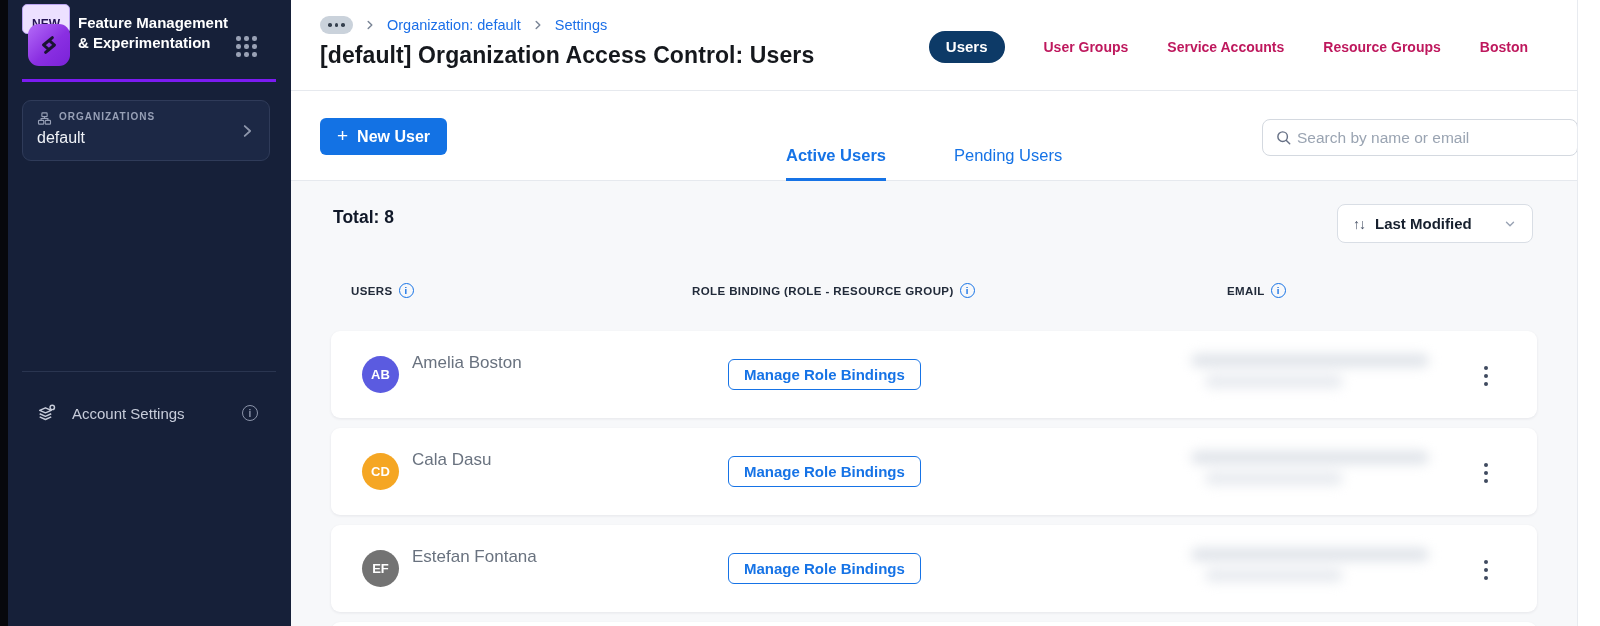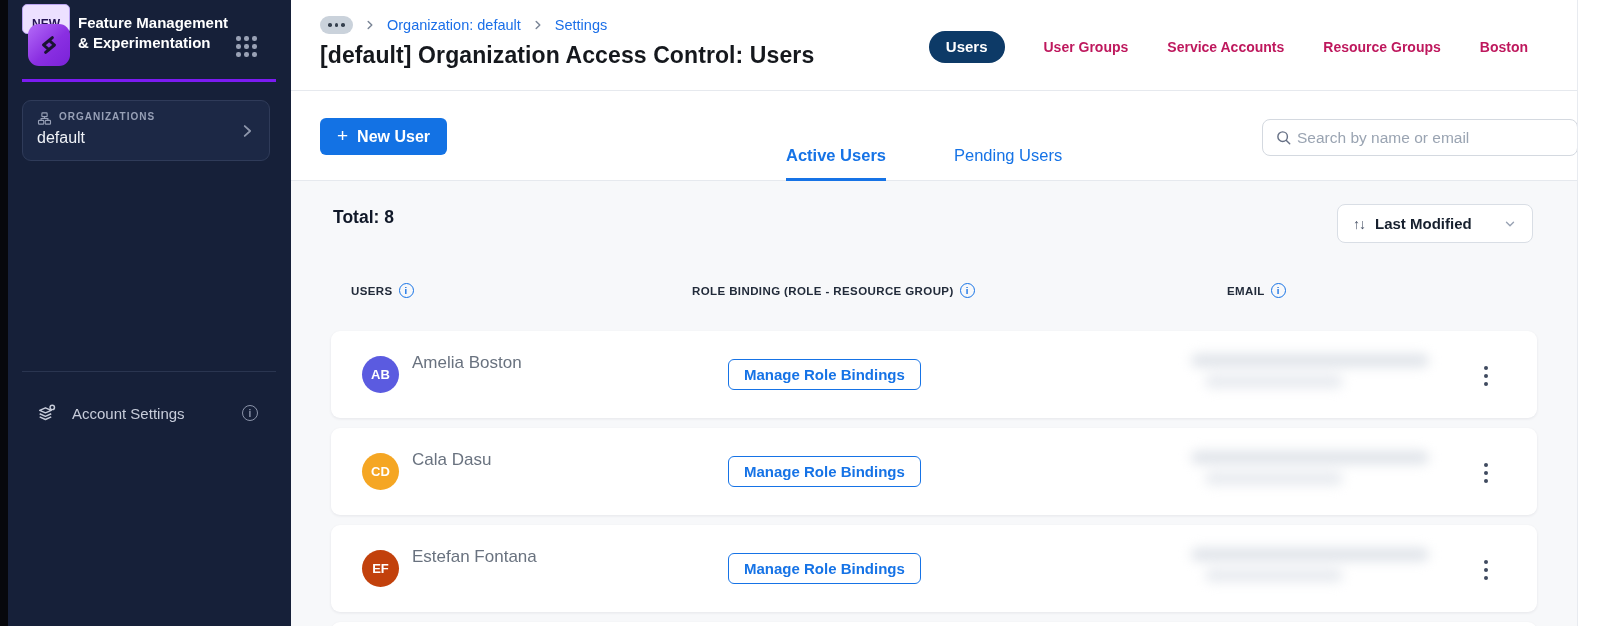--- a/index.html
+++ b/index.html
@@ -248,21 +248,21 @@
           <div class="b2"></div>
         </div>
       <div class="kebab">
           <i></i>
           <i></i>
           <i></i>
         </div>
     </div>
 
     <div class="user-row row-3">
-      <div class="avatar" style="background: #c2410c;">EF</div>
+      <div class="avatar" style="background: #737373;">EF</div>
       <div class="user-name">Estefan Fontana</div>
       <button class="manage-btn">Manage Role Bindings</button>
       <div class="email-blur">
           <div class="b1"></div>
           <div class="b2"></div>
         </div>
       <div class="kebab">
           <i></i>
           <i></i>
           <i></i>

